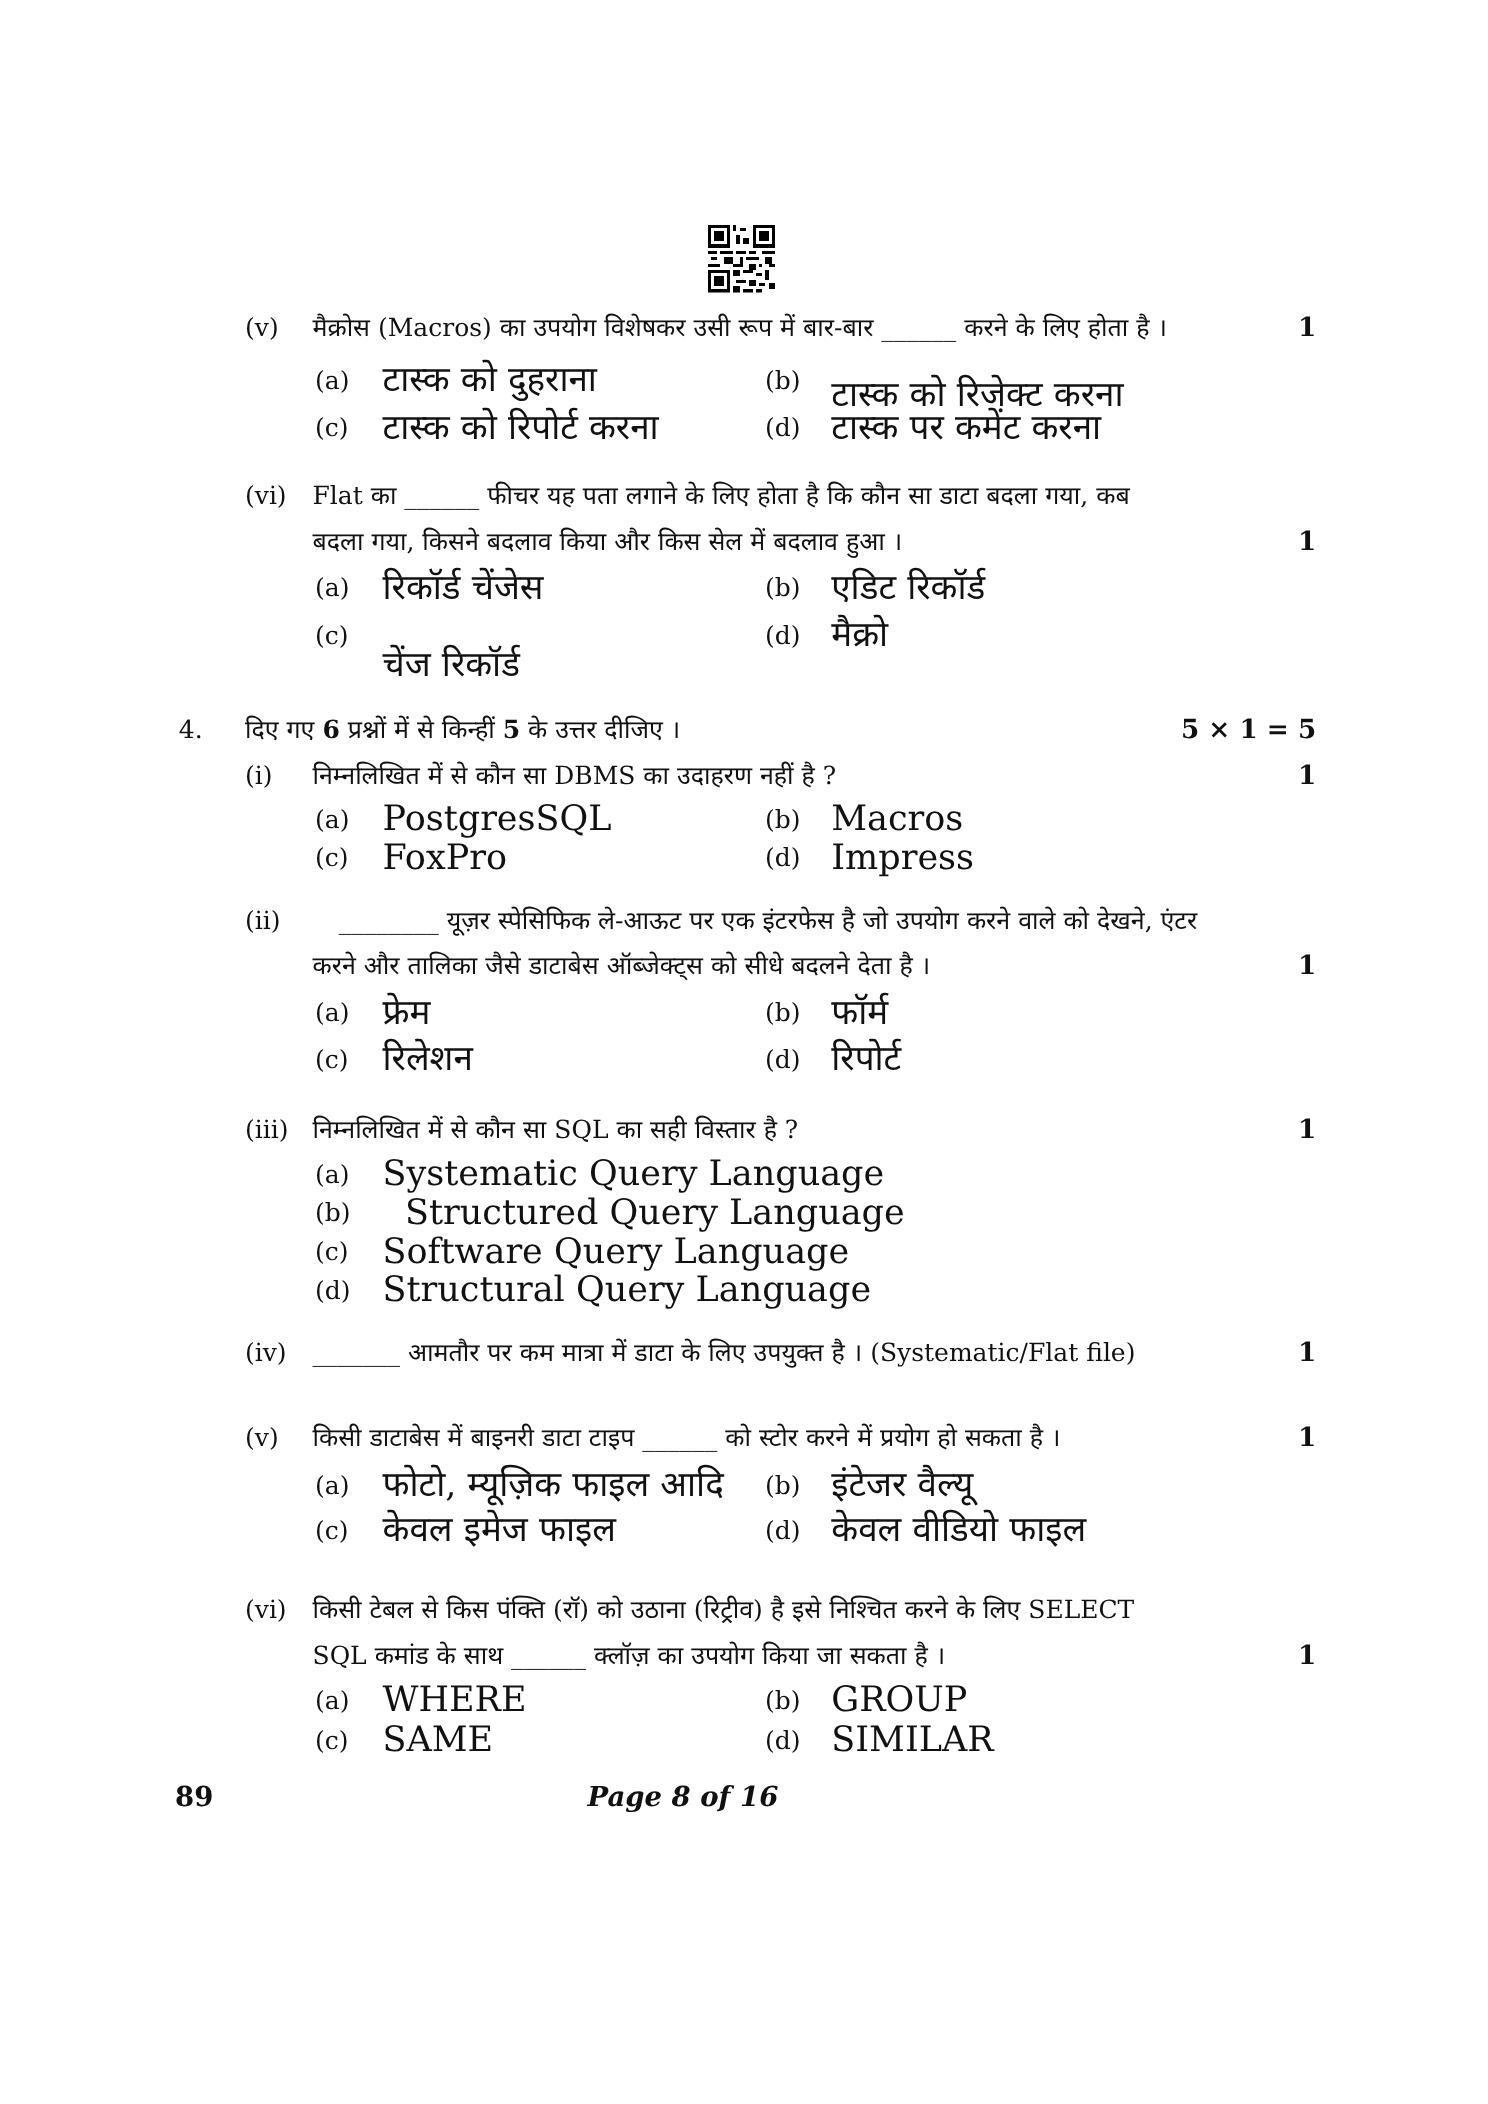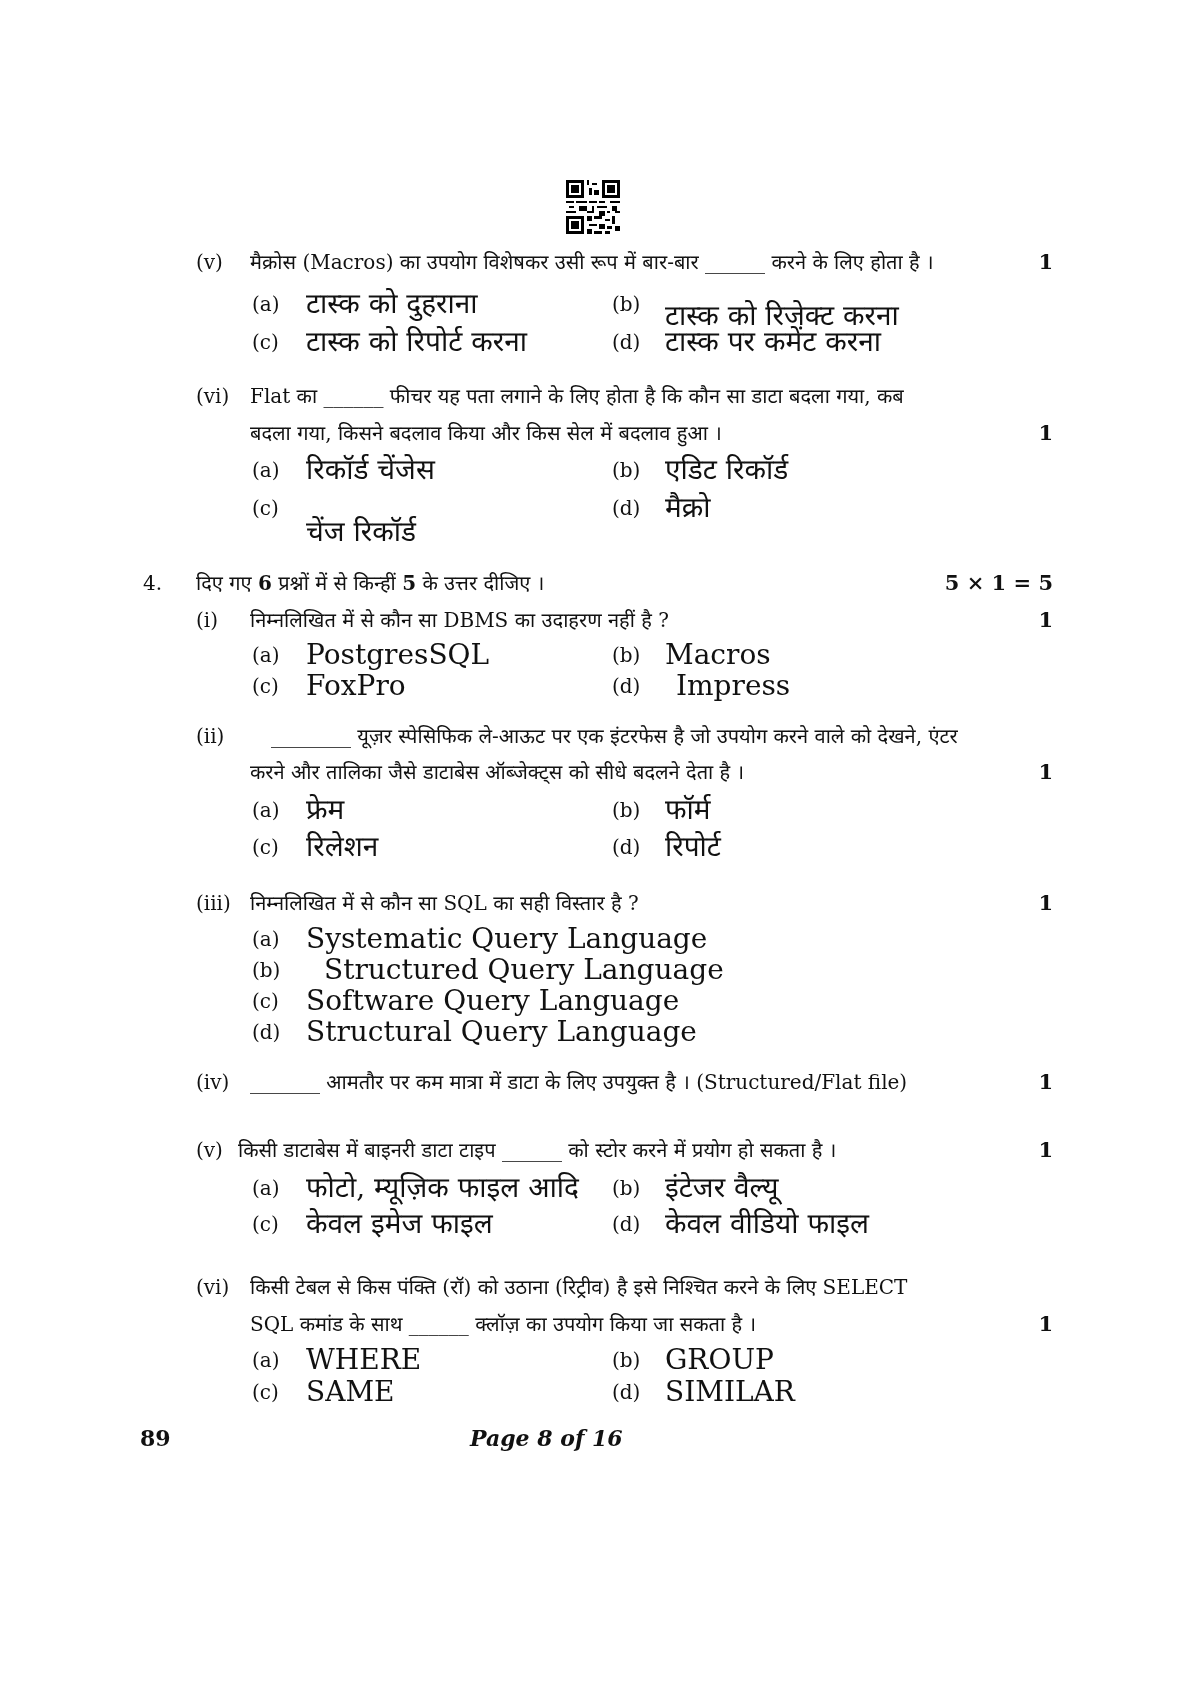--- a/index.html
+++ b/index.html
@@ -106,21 +106,21 @@
   <span class="num" style="left:196px; top:620px;">(i)</span>
   <span class="ln" style="left:250px; top:620px;">निम्नलिखित में से कौन सा DBMS का उदाहरण नहीं है ?</span>
   <span class="mark" style="top:620px;">1</span>
   <span class="opt-label" style="left:252px; top:655px;">(a)</span>
   <span class="opt-text" style="left:306px; top:655px;">PostgresSQL</span>
   <span class="opt-label" style="left:612px; top:655px;">(b)</span>
   <span class="opt-text" style="left:665px; top:655px;">Macros</span>
   <span class="opt-label" style="left:252px; top:686px;">(c)</span>
   <span class="opt-text" style="left:306px; top:686px;">FoxPro</span>
   <span class="opt-label" style="left:612px; top:686px;">(d)</span>
-  <span class="opt-text" style="left:665px; top:686px;margin-left:11px;">Impress</span>
+  <span class="opt-text" style="left:665px; top:686px;">Impress</span>
 </div>
 
 <div>
   <span class="num" style="left:196px; top:736px;">(ii)</span>
   <span class="ln" style="left:250px; top:736px;margin-left:21px;">________ यूज़र स्पेसिफिक ले-आऊट पर एक इंटरफेस है जो उपयोग करने वाले को देखने, एंटर</span>
   <span class="ln" style="left:250px; top:772px;">करने और तालिका जैसे डाटाबेस ऑब्जेक्ट्स को सीधे बदलने देता है ।</span>
   <span class="mark" style="top:772px;">1</span>
   <span class="opt-label" style="left:252px; top:810px;">(a)</span>
   <span class="opt-text" style="left:306px; top:810px;">फ्रेम</span>
   <span class="opt-label" style="left:612px; top:810px;">(b)</span>
@@ -140,27 +140,27 @@
   <span class="opt-label" style="left:252px; top:970px;">(b)</span>
   <span class="opt-text" style="left:324px; top:970px;">Structured Query Language</span>
   <span class="opt-label" style="left:252px; top:1001px;">(c)</span>
   <span class="opt-text" style="left:306px; top:1001px;">Software Query Language</span>
   <span class="opt-label" style="left:252px; top:1032px;">(d)</span>
   <span class="opt-text" style="left:306px; top:1032px;">Structural Query Language</span>
 </div>
 
 <div>
   <span class="num" style="left:196px; top:1082px;">(iv)</span>
-  <span class="ln" style="left:250px; top:1082px;">_______ आमतौर पर कम मात्रा में डाटा के लिए उपयुक्त है । (Structured/Flat file)</span>
+  <span class="ln" style="left:250px; top:1082px;">_______ आमतौर पर कम मात्रा में डाटा के लिए उपयुक्त है । (Systematic/Flat file)</span>
   <span class="mark" style="top:1082px;">1</span>
 </div>
 
 <div>
   <span class="num" style="left:196px; top:1150px;">(v)</span>
-  <span class="ln" style="left:238px; top:1150px;">किसी डाटाबेस में बाइनरी डाटा टाइप ______ को स्टोर करने में प्रयोग हो सकता है ।</span>
+  <span class="ln" style="left:250px; top:1150px;">किसी डाटाबेस में बाइनरी डाटा टाइप ______ को स्टोर करने में प्रयोग हो सकता है ।</span>
   <span class="mark" style="top:1150px;">1</span>
   <span class="opt-label" style="left:252px; top:1188px;">(a)</span>
   <span class="opt-text" style="left:306px; top:1188px;">फोटो, म्यूज़िक फाइल आदि</span>
   <span class="opt-label" style="left:612px; top:1188px;">(b)</span>
   <span class="opt-text" style="left:665px; top:1188px;">इंटेजर वैल्यू</span>
   <span class="opt-label" style="left:252px; top:1224px;">(c)</span>
   <span class="opt-text" style="left:306px; top:1224px;">केवल इमेज फाइल</span>
   <span class="opt-label" style="left:612px; top:1224px;">(d)</span>
   <span class="opt-text" style="left:665px; top:1224px;">केवल वीडियो फाइल</span>
 </div>

